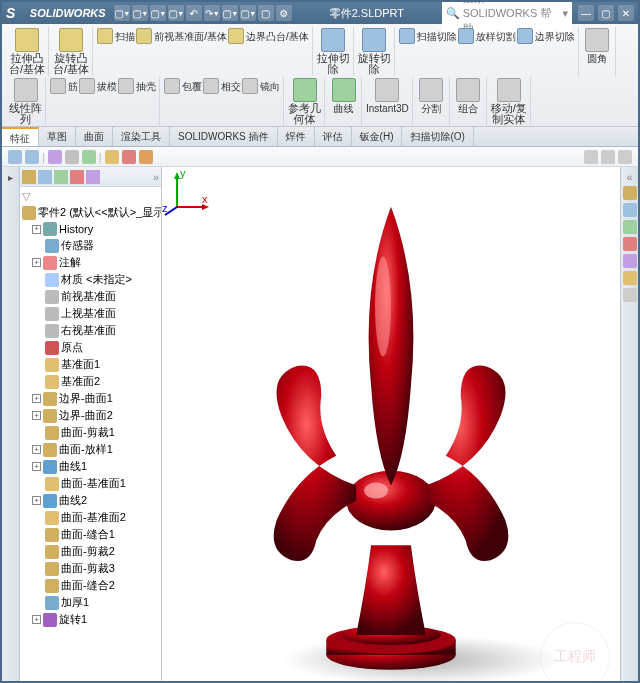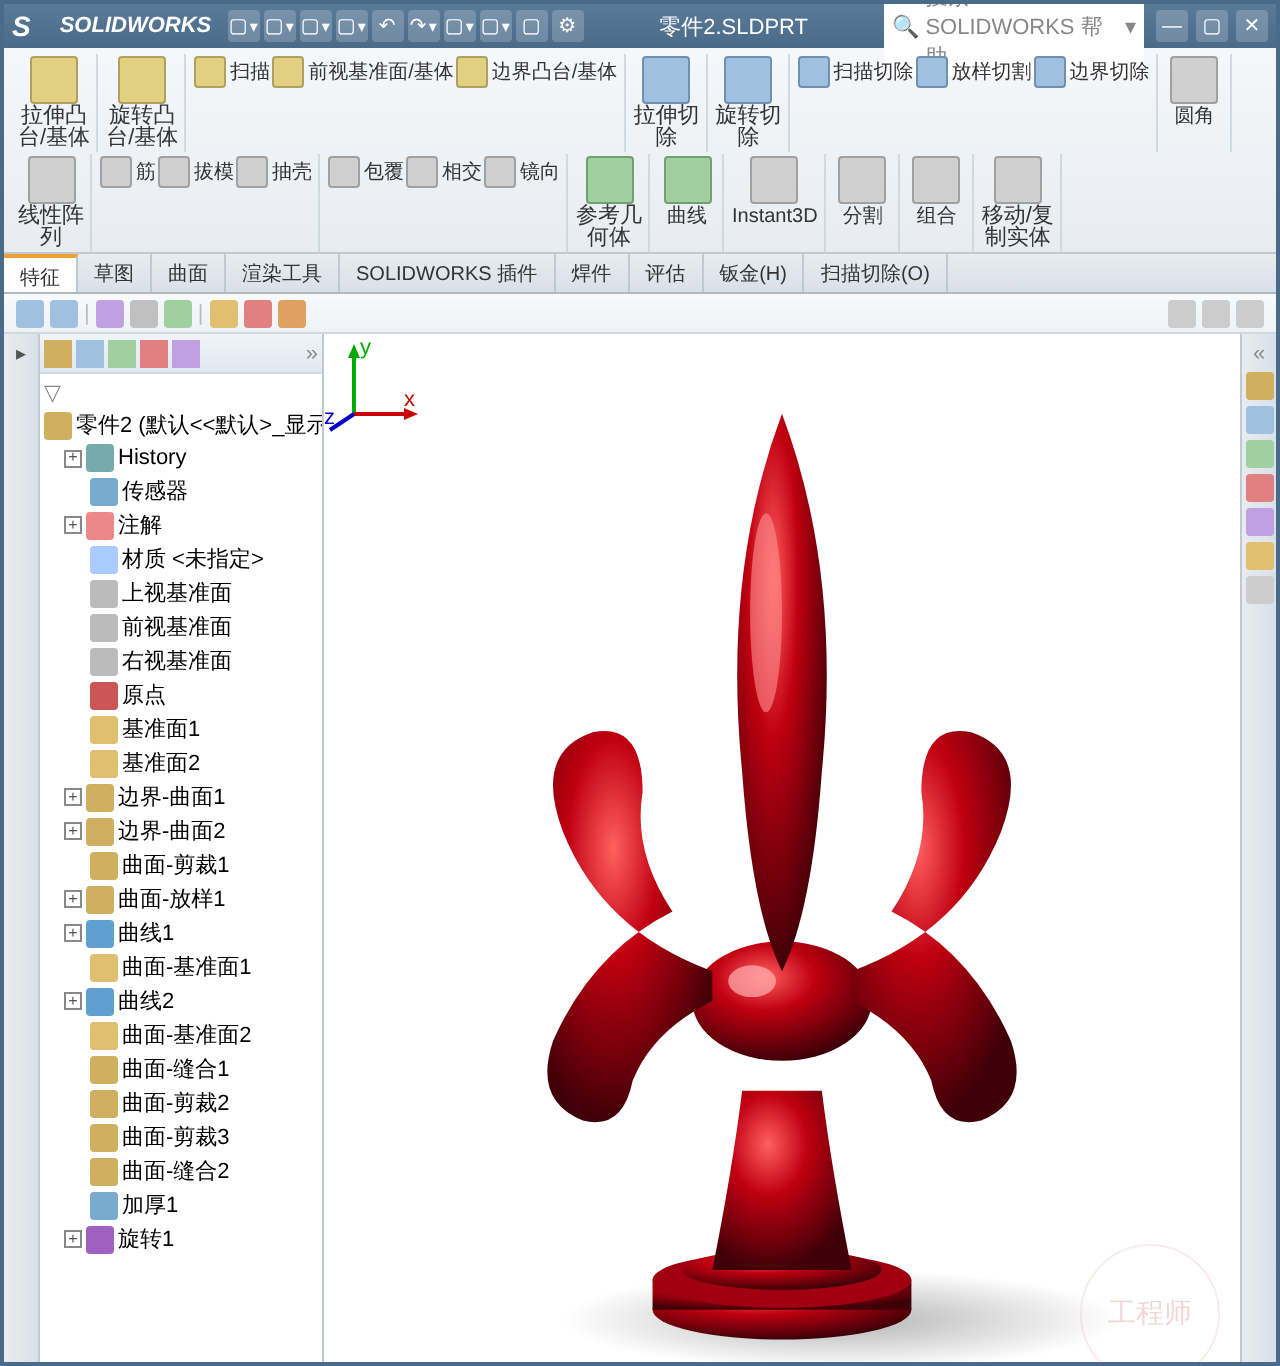--- a/index.html
+++ b/index.html
@@ -263,26 +263,26 @@
             <span>注解</span>
           </div>
           <div class="tree-node lvl1">
             <span class="noexp"></span>
             <span class="ticon" style="background:#acf"></span>
             <span>材质 &lt;未指定&gt;</span>
           </div>
           <div class="tree-node lvl1">
             <span class="noexp"></span>
             <span class="ticon" style="background:#bbb"></span>
+            <span>前视基准面</span>
+          </div>
+          <div class="tree-node lvl1">
+            <span class="noexp"></span>
+            <span class="ticon" style="background:#bbb"></span>
             <span>上视基准面</span>
-          </div>
-          <div class="tree-node lvl1">
-            <span class="noexp"></span>
-            <span class="ticon" style="background:#bbb"></span>
-            <span>前视基准面</span>
           </div>
           <div class="tree-node lvl1">
             <span class="noexp"></span>
             <span class="ticon" style="background:#bbb"></span>
             <span>右视基准面</span>
           </div>
           <div class="tree-node lvl1">
             <span class="noexp"></span>
             <span class="ticon" style="background:#c55"></span>
             <span>原点</span>

